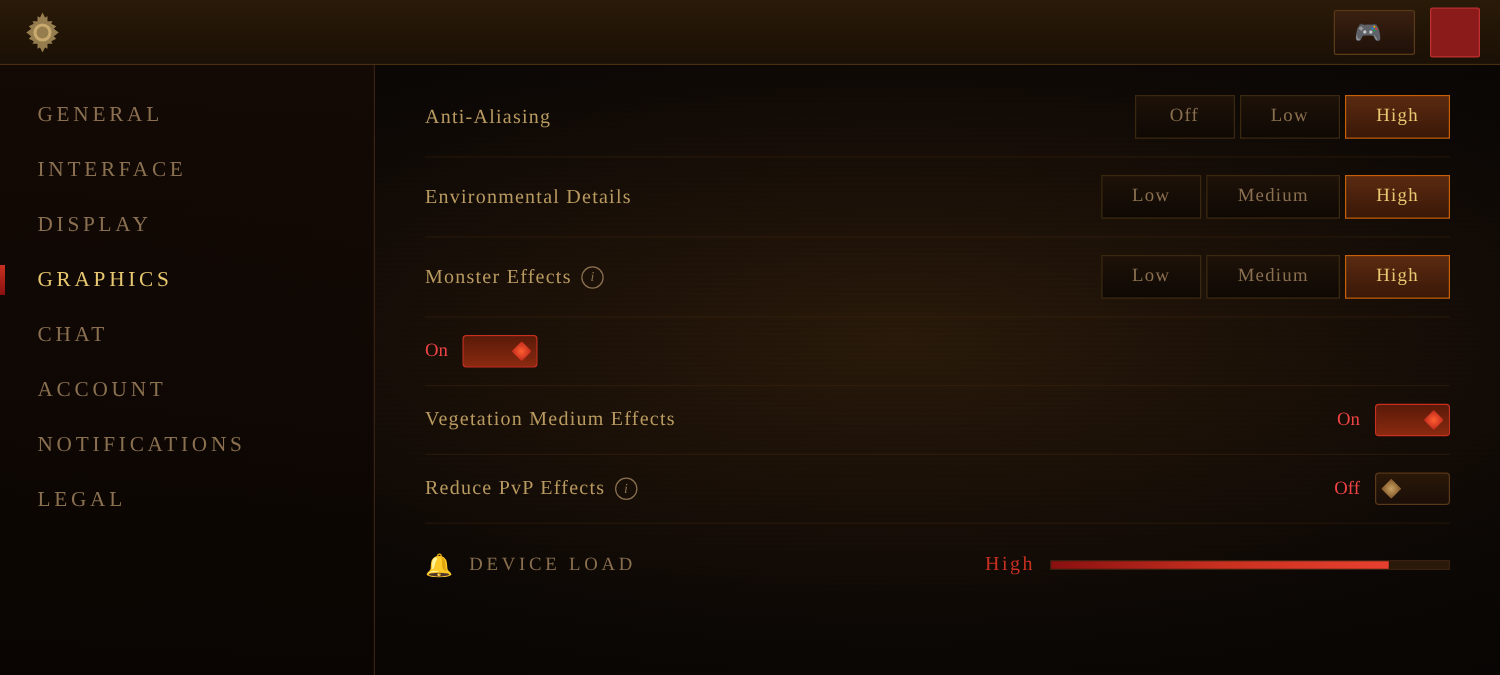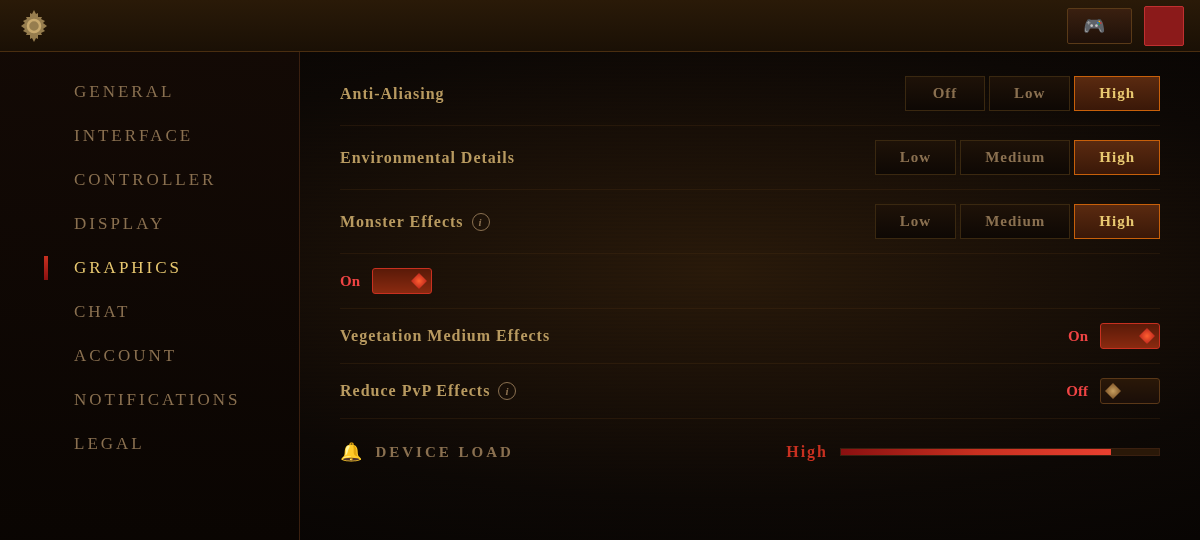--- a/index.html
+++ b/index.html
@@ -123,21 +123,20 @@
     }
 
     .nav-item {
       padding: 10px 30px;
       font-size: 17px;
       letter-spacing: 3px;
       text-transform: uppercase;
       color: #8a7050;
       cursor: pointer;
       transition: color 0.2s;
-      margin-left: 44px;
     }
 
     .nav-item.active {
       color: #e8c870;
       position: relative;
       font-weight: normal;
     }
 
     .nav-item.active::before {
       content: '';
@@ -148,21 +147,20 @@
       width: 4px;
       height: 60%;
       background: linear-gradient(180deg, #c83020 0%, #8a1010 100%);
     }
 
     
     .content {
       flex: 1;
       padding: 10px 40px;
       overflow-y: auto;
-      font-weight: bold;
     }
 
     .setting-row {
       display: flex;
       align-items: center;
       padding: 14px 0;
       border-bottom: 1px solid rgba(80, 50, 20, 0.3);
     }
 
     .setting-label {
@@ -344,21 +342,20 @@
       <span></span>
     </button>
   </div>
 </div>
 
 <div class="main">
 
   <nav class="sidebar">
   <div class="nav-item">GENERAL</div>
       <div class="nav-item">INTERFACE</div>
-      <div class="nav-item">CONTROLLER</div>
       <div class="nav-item">DISPLAY</div>
       <div class="nav-item active">GRAPHICS</div>
       <div class="nav-item">CHAT</div>
       <div class="nav-item">ACCOUNT</div>
       <div class="nav-item">NOTIFICATIONS</div>
       <div class="nav-item">LEGAL</div>
     </nav>
 
   <div class="content">
   <div class="setting-row">

